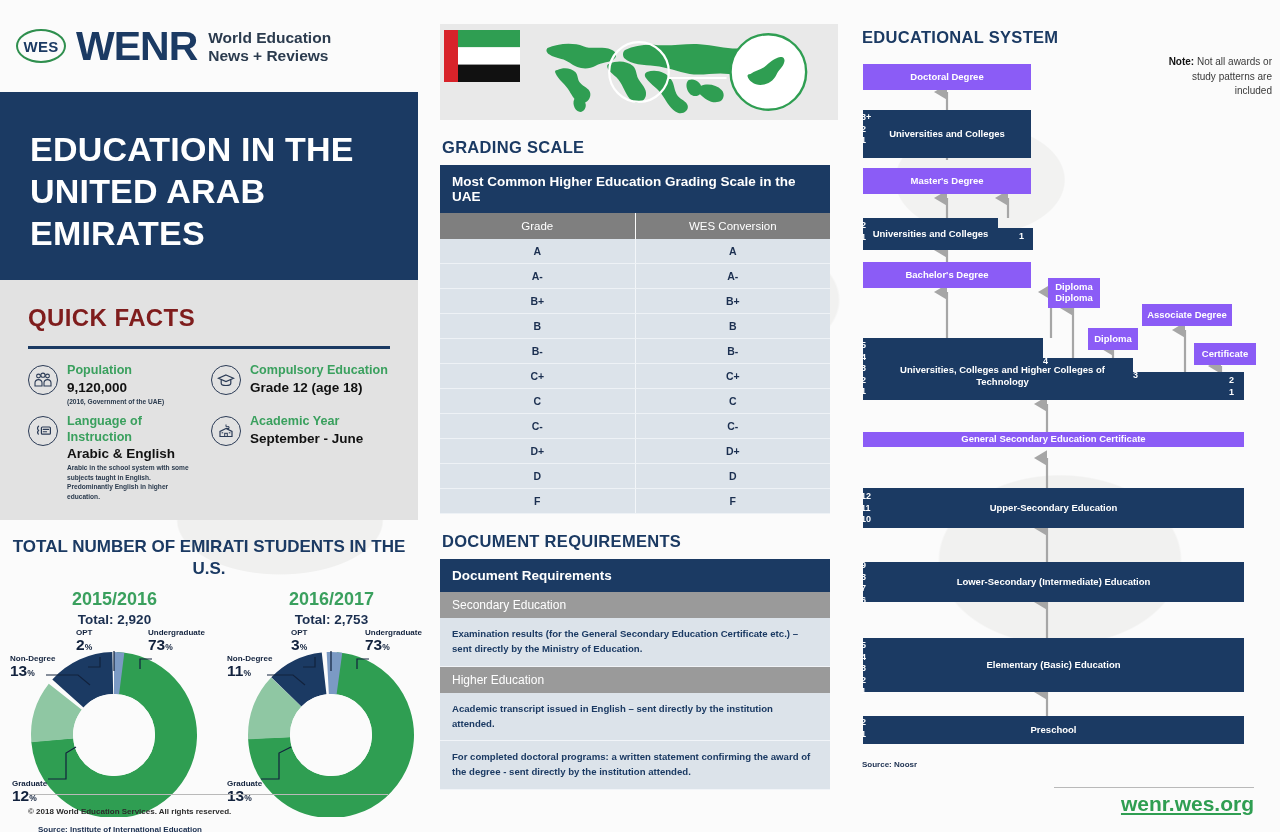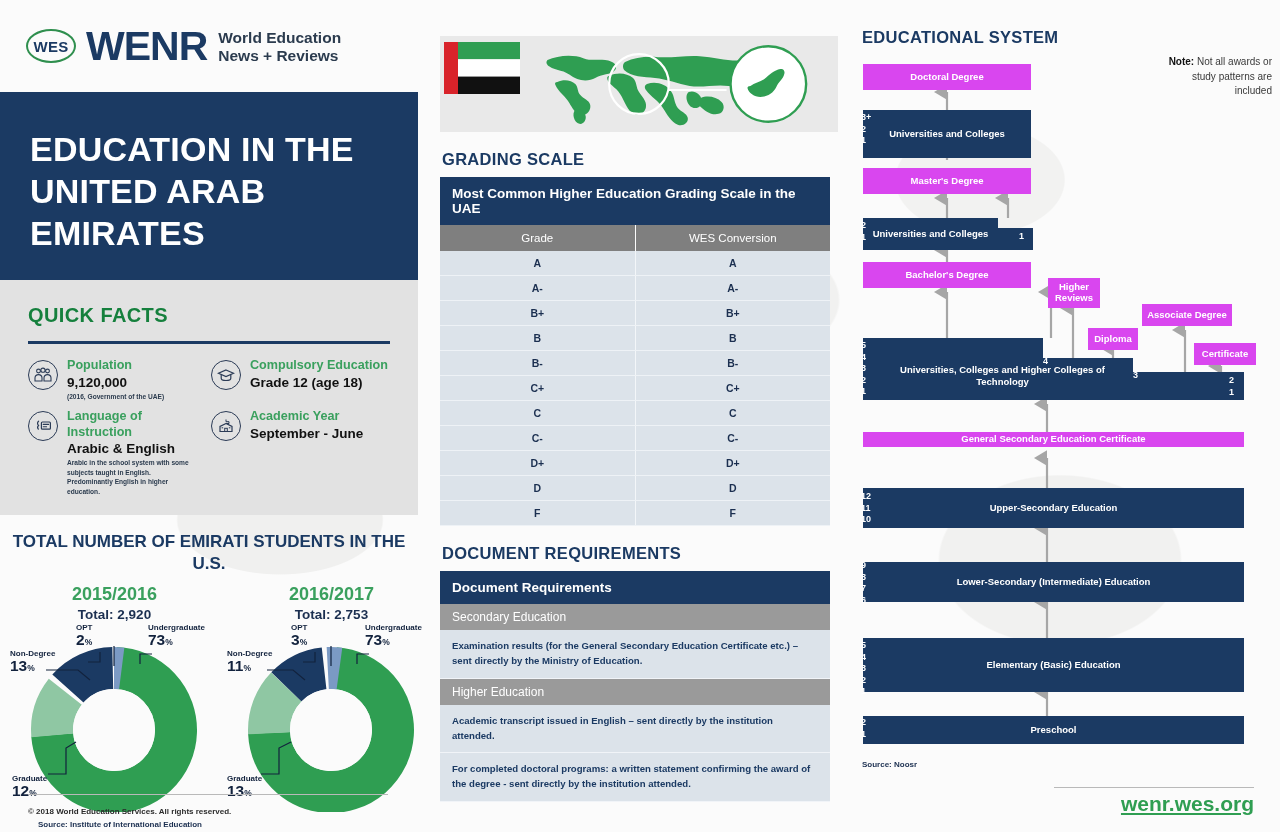--- a/index.html
+++ b/index.html
@@ -18,34 +18,34 @@
       radial-gradient(ellipse 170px 90px at 280px 520px, #f0f0ef 0 60%, transparent 61%),
       radial-gradient(ellipse 230px 120px at 700px 300px, #f1f1f0 0 60%, transparent 61%),
       radial-gradient(ellipse 200px 140px at 1060px 560px, #f1f1f0 0 60%, transparent 61%),
       radial-gradient(ellipse 140px 90px at 980px 180px, #f2f2f1 0 60%, transparent 61%);
     pointer-events: none;
   }
 
   
   .col-left { position: absolute; left: 0; top: 0; width: 418px; height: 832px; }
 
-  .logo-bar { height: 92px; display: flex; align-items: center; padding-left: 26px; background: #fbfbfb; }
+  .logo-bar { height: 92px; display: flex; align-items: center; padding-left: 16px; background: #fbfbfb; }
   .wes-oval {
     width: 50px; height: 34px; border: 2.4px solid #2f8f4e; border-radius: 50%;
     display: flex; align-items: center; justify-content: center;
     color: #1b3a63; font-weight: bold; font-size: 15px; letter-spacing: .3px;
   }
   .wenr-word { font-size: 41px; font-weight: bold; color: #1b3a63; letter-spacing: -1px; margin-left: 10px; }
   .wenr-sub { font-size: 15.5px; font-weight: bold; color: #2b3b4e; line-height: 1.18; margin-left: 11px; margin-top: 2px; }
 
   .title-band { background: #1b3a63; padding: 36px 30px 26px 30px; }
   .title-band h1 { color: #fff; font-size: 34px; font-weight: bold; line-height: 1.24; letter-spacing: .2px; }
 
   .quick { background: #e2e2e2; padding: 24px 28px 18px 28px; }
-  .quick h2 { font-size: 20px; font-weight: bold; color: #15803d; letter-spacing: .4px; }
+  .quick h2 { font-size: 24px; font-weight: bold; color: #7f1d1d; letter-spacing: .4px; }
   .quick .rule { height: 3px; background: #1b3a63; margin: 14px 0 14px 0; width: 100%; }
   .fact-grid { display: grid; grid-template-columns: 1fr 1fr; gap: 8px 4px; }
   .fact { display: flex; gap: 9px; }
   .fact-ic {
     flex: 0 0 auto; width: 30px; height: 30px; border-radius: 50%;
     border: 1.6px solid #2b3b56; display: flex; align-items: center; justify-content: center;
     margin-top: 2px;
   }
   .fact-ic svg { display: block; }
   .fact-lbl { color: #3aa05e; font-weight: bold; font-size: 12.6px; line-height: 1.2; }
@@ -64,21 +64,21 @@
   .dlabel .nm { font-size: 8px; display: block; }
   .dlabel .pc { font-size: 15.5px; }
   .dlabel .pc small { font-size: 8.5px; }
   .src { font-size: 8px; font-weight: bold; color: #1b2f50; padding: 8px 0 0 28px; }
 
   .foot-left { position: absolute; left: 28px; bottom: 16px; width: 360px; }
   .foot-left .hr { height: 1px; background: #b9b9b9; margin-bottom: 12px; }
   .copyright { font-size: 8px; font-weight: bold; color: #2b2b2b; }
 
   
-  .col-mid { position: absolute; left: 440px; top: 12px; width: 398px; }
+  .col-mid { position: absolute; left: 440px; top: 0; width: 398px; }
   .hero { margin-top: 24px; background: #e9e9e9; height: 96px; position: relative; overflow: hidden; }
   .flag { position: absolute; left: 4px; top: 6px; width: 76px; height: 52px; }
   .sec-head { font-size: 16.5px; font-weight: bold; color: #1b3a63; letter-spacing: .3px; margin: 18px 0 8px 2px; }
 
   table.grade { width: 390px; border-collapse: collapse; }
   table.grade caption {
     background: #1b3a63; color: #fff; font-size: 13.5px; font-weight: bold;
     text-align: left; padding: 9px 12px;
   }
   table.grade th {
@@ -106,21 +106,21 @@
   
   .col-right { position: absolute; left: 855px; top: 0; width: 425px; height: 832px; }
   .col-right .sec-head { margin: 28px 0 0 7px; }
   .note {
     position: absolute; right: 8px; top: 55px; width: 112px; text-align: right;
     font-size: 10px; color: #3a3a3a; line-height: 1.45;
   }
   .note b { color: #111; }
   .diagram { position: absolute; left: 0; top: 0; width: 425px; height: 790px; }
   .gbox {
-    position: absolute; background: #d946ef; color: #fff; font-weight: bold;
+    position: absolute; background: #8b5cf6; color: #fff; font-weight: bold;
     display: flex; align-items: center; justify-content: center; text-align: center;
     font-size: 9.5px; line-height: 1.15;
   }
   .nbox {
     position: absolute; background: #1b3a63; color: #fff; font-weight: bold;
     display: flex; align-items: center; justify-content: center; text-align: center;
     font-size: 9.5px; line-height: 1.25;
   }
   .lvls { position: absolute; font-size: 9px; font-weight: bold; color: #fff; line-height: 1.28; }
   .lvls.left { left: 6px; }
@@ -477,21 +477,21 @@
     <div class="nbox" style="left:140px; top:228px; width:38px; height:22px;"></div>
     <div class="lvls left" style="top:220px; white-space:pre;">2
 1</div>
     <div class="lvls" style="left:164px; top:231px;">1</div>
 
     <div class="gbox" style="left:8px; top:262px; width:168px; height:26px;">
       <span>Bachelor's Degree</span>
     </div>
 
     <div class="gbox" style="left:193px; top:278px; width:52px; height:30px;">
-      <span>Higher Reviews</span>
+      <span>Diploma Diploma</span>
     </div>
 
     <div class="gbox" style="left:233px; top:328px; width:50px; height:22px;">
       <span>Diploma</span>
     </div>
 
     <div class="gbox" style="left:287px; top:304px; width:90px; height:22px;">
       <span>Associate Degree</span>
     </div>
 

